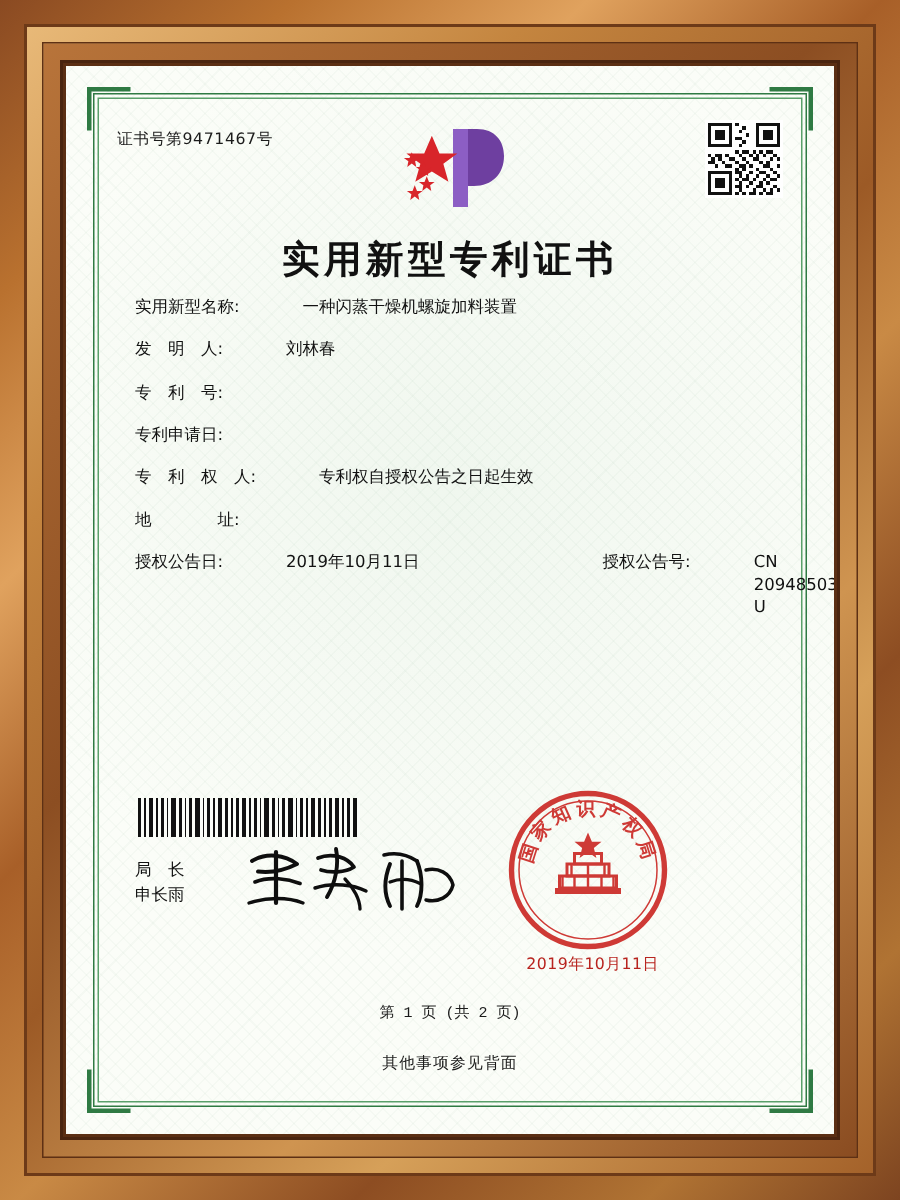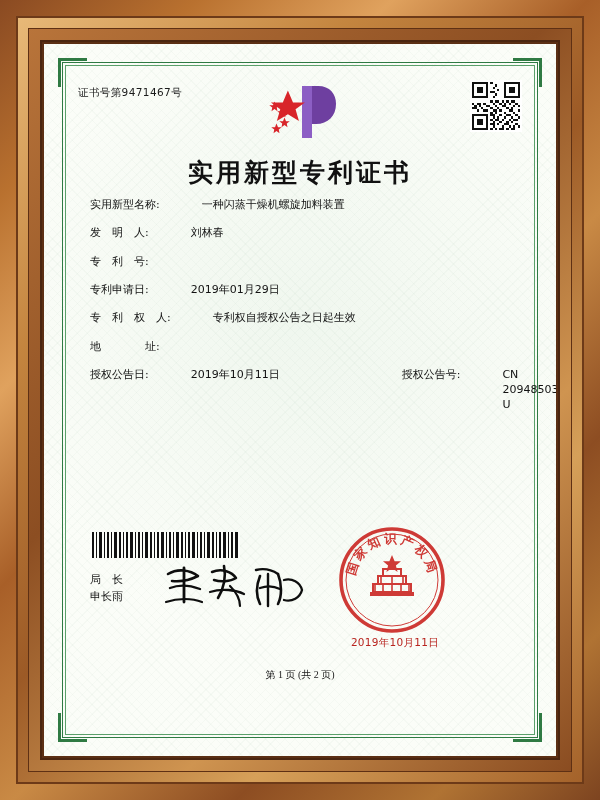--- a/index.html
+++ b/index.html
@@ -225,21 +225,21 @@
     color: #b8241f;
     letter-spacing: 0.3px;
   }
 
   
   .page-no {
     position: absolute;
     left: 0; top: 588px;
     width: 444px;
     text-align: center;
-    font-family: Liberation Serif, serif;
+    font-family: Liberation Mono, monospace;
     font-size: 10px;
     color: #1a1a1a;
   }
   .footer-note {
     position: absolute;
     left: 0; top: 622px;
     width: 444px;
     text-align: center;
     font-family: "DejaVu Sans", sans-serif;
     font-size: 10.5px;
@@ -389,21 +389,20 @@
         </div>
         <div class="field-row">
           <span class="field-label">发　明　人:</span>
           <span class="field-value">刘林春</span>
         </div>
         <div class="field-row">
           <span class="field-label">专　利　号:</span>
         </div>
         <div class="field-row">
           <span class="field-label">专利申请日:</span>
-          <span class="field-value">2019年01月29日</span>
         </div>
         <div class="field-row">
           <span class="field-label">专　利　权　人:</span>
           <span class="field-value">专利权自授权公告之日起生效</span>
         </div>
         <div class="field-row">
           <span class="field-label">地　　　　址:</span>
         </div>
         <div class="field-row dual">
           <span class="field-label">授权公告日:</span>
@@ -504,16 +503,17 @@
               <path d="M-11 -10 L-11 -2 M0 -10 L0 -2 M11 -10 L11 -2" stroke="#c9201c" stroke-width="1.6"></path>
             </g>
             <polygon points="0,-9 2.6,-2.8 9,-2.8 3.9,1.4 5.6,8 0,4 -5.6,8 -3.9,1.4 -9,-2.8 -2.6,-2.8" transform="translate(56,40)" fill="#c9201c"></polygon>
           </g>
         </svg>
       </div>
 
       <div class="seal-date">2019年10月11日</div>
 
       <div class="page-no">第 1 页 (共 2 页)</div>
+      <div class="footer-note">其他事项参见背面</div>
 
     </div>
   </div>
 </div>
 
 </body></html>

